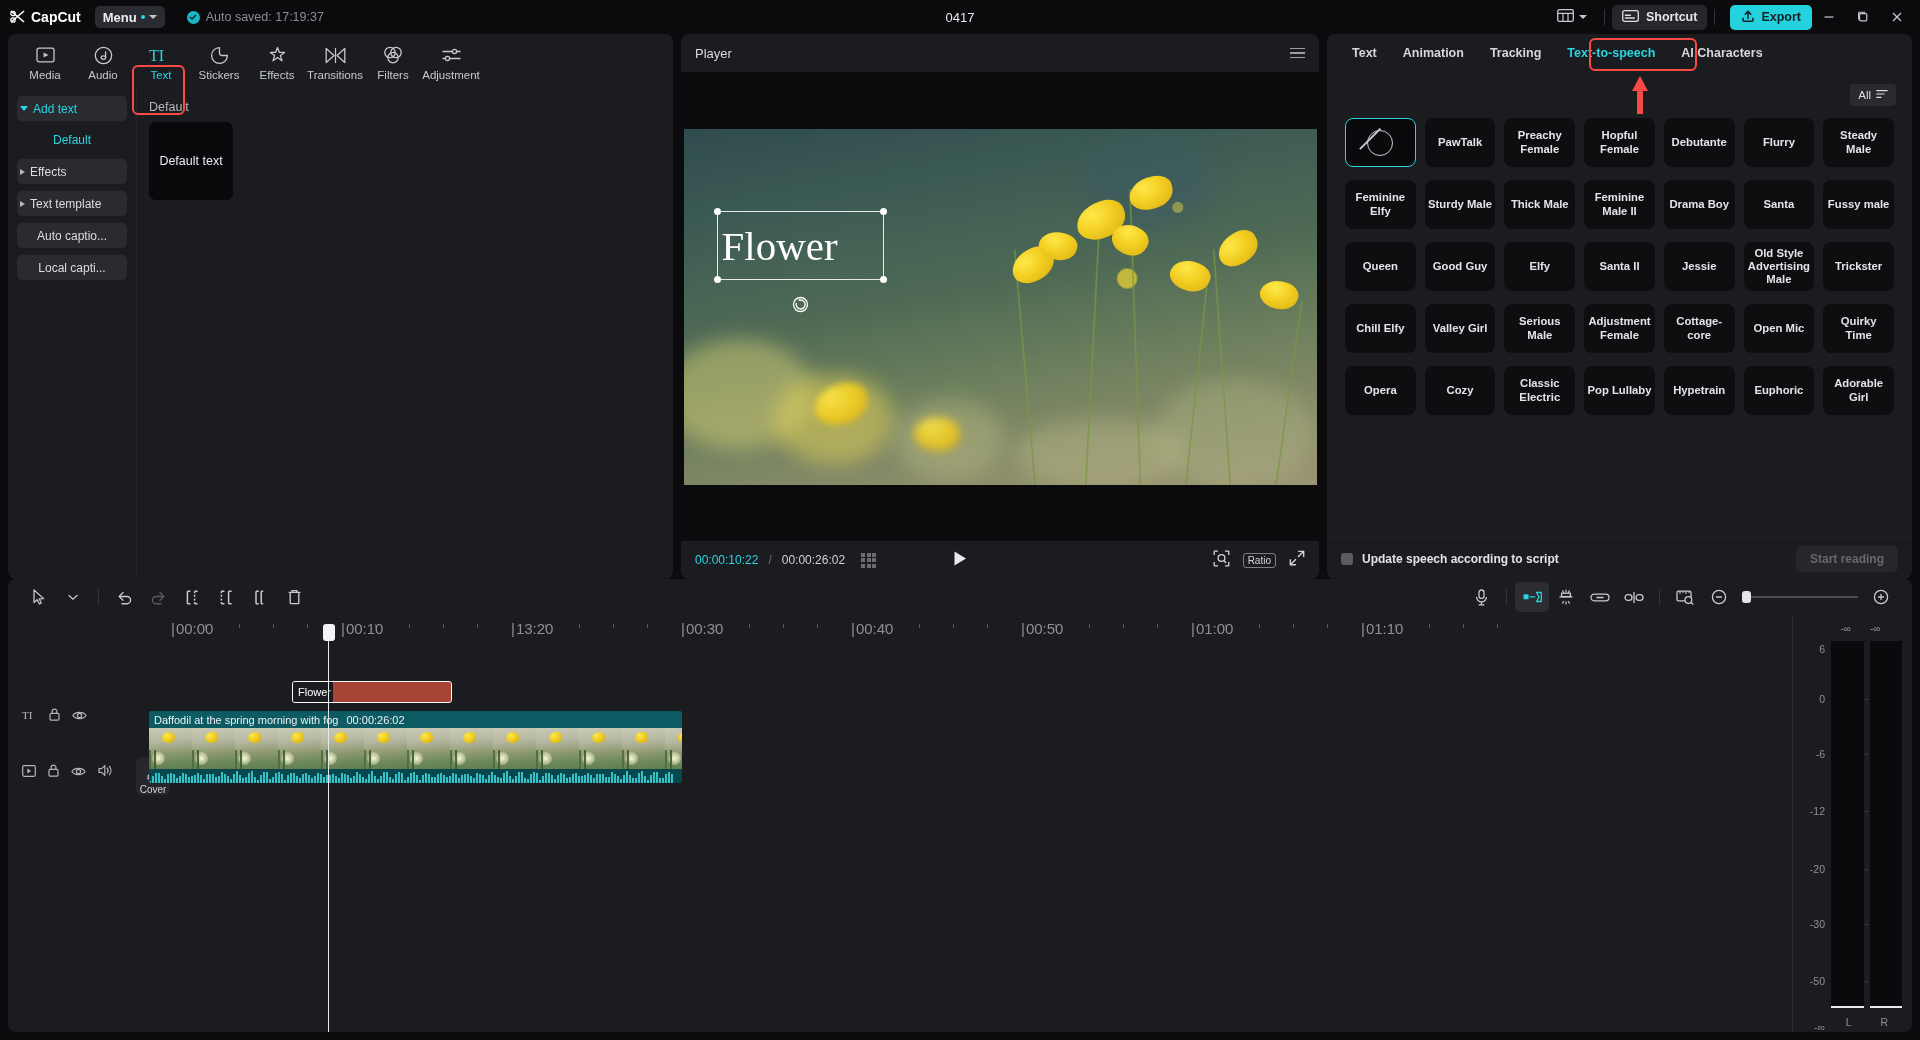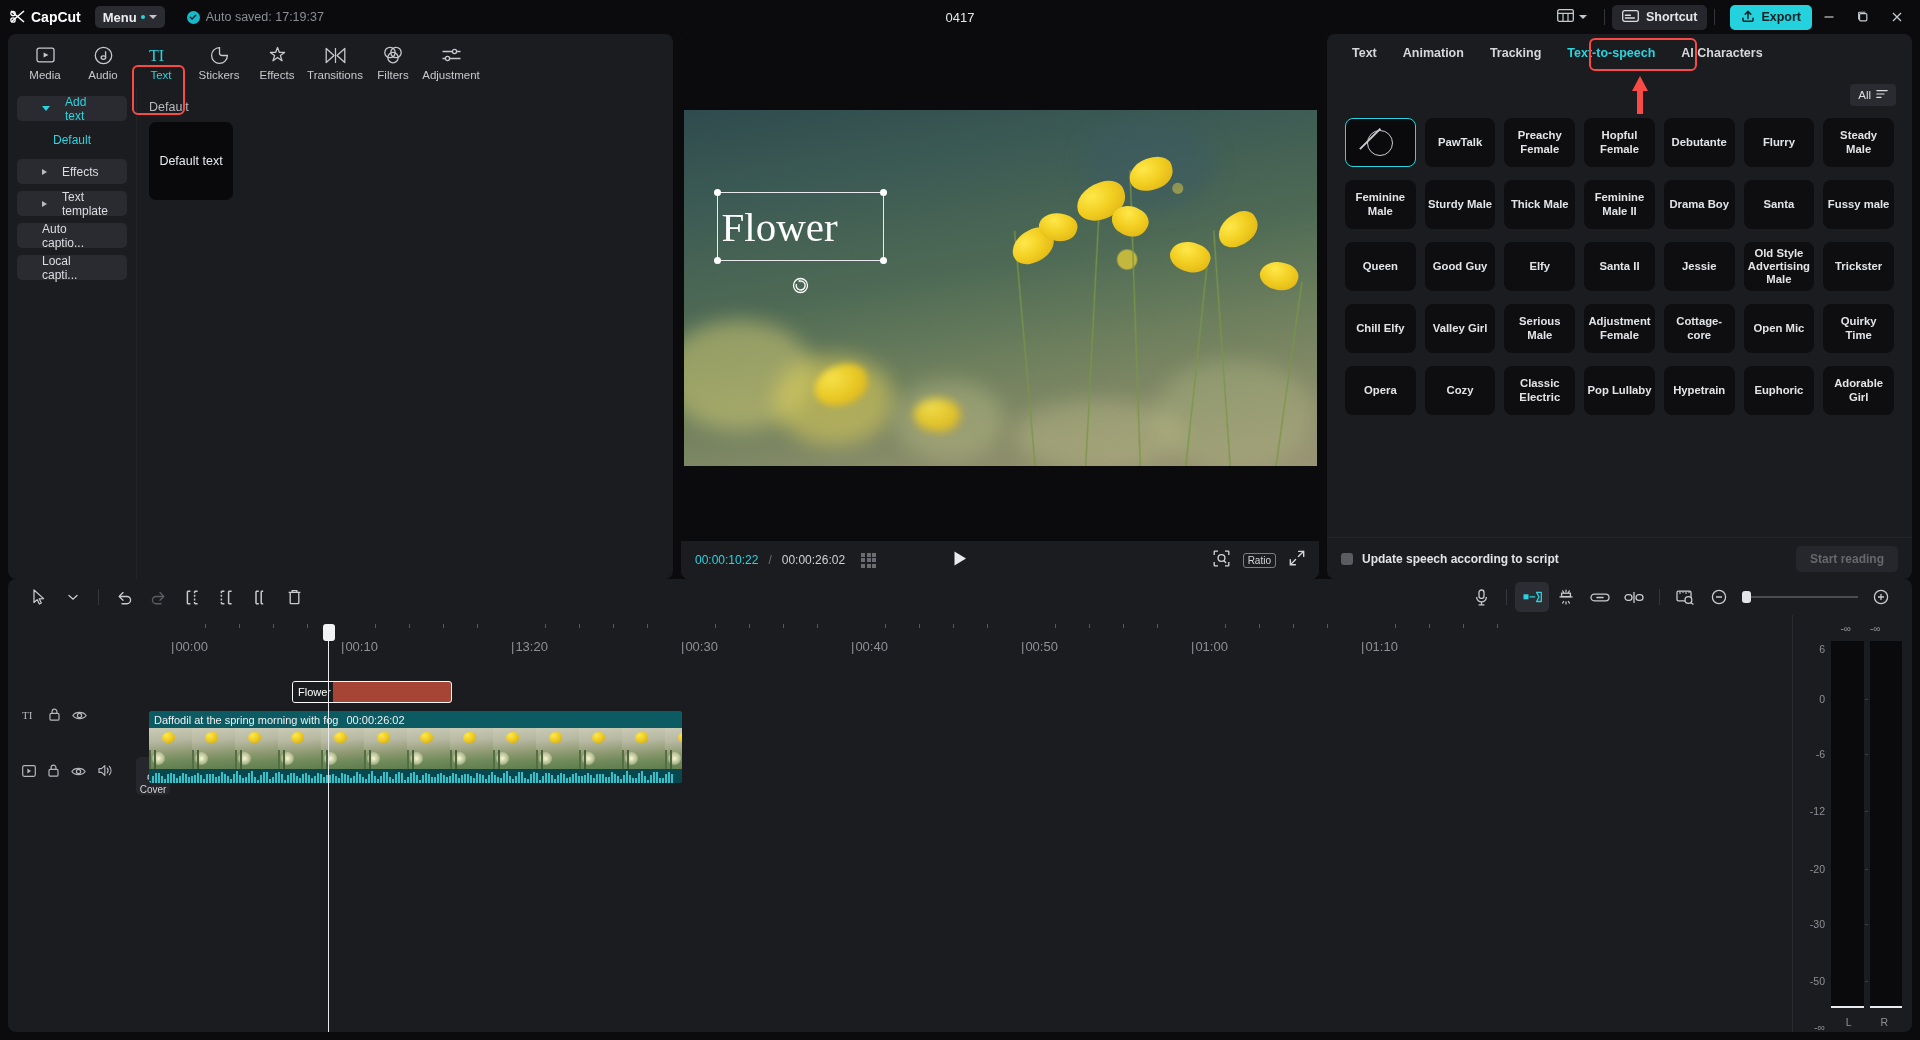--- a/index.html
+++ b/index.html
@@ -60,21 +60,21 @@
     justify-content: center; gap: 4px; font-size: 11.5px; color: #c6c8cd; position: relative;
   }
   .nav-tab.active { color: #2ad4e0; }
   .nav-tab .ico { height: 20px; display: flex; align-items: center; justify-content: center; }
   .hl-box { position: absolute; border: 2.5px solid #fa4a45; border-radius: 6px; pointer-events: none; }
 
   .left-body { display: flex; flex: 1; min-height: 0; }
   .left-list { width: 128px; padding: 8px 9px 0 9px; display: flex; flex-direction: column; gap: 7px; }
   .ll-item {
     background: #2a2b30; border-radius: 5px; height: 25px; display: flex; align-items: center;
-    padding: 0 25px; font-size: 12px; color: #dcdde1; gap: 15px;
+    padding: 0 3px; font-size: 12px; color: #dcdde1; gap: 5px;
   }
   .ll-item.plain { justify-content: center; background: #2a2b30; }
   .ll-sub { height: 24px; display: flex; align-items: center; justify-content: center; font-size: 12px; color: #2ad4e0; }
   .tri { width: 0; height: 0; border-top: 3.5px solid transparent; border-bottom: 3.5px solid transparent; border-left: 5px solid #b9bbc0; }
   .tri.down { border-left: 4px solid transparent; border-right: 4px solid transparent; border-top: 5px solid #2ad4e0; border-bottom: none; }
 
   .left-content { flex: 1; padding: 12px 12px 0 12px; border-left: 1px solid #232429; }
   .lc-head { font-size: 12.5px; color: #b7b9be; margin-bottom: 8px; }
   .text-card {
     width: 84px; height: 78px; background: #09090b; border-radius: 7px;
@@ -152,21 +152,21 @@
   .tb-ico.on { background: #2c2d33; border-radius: 5px; color: #2ad4e0; }
   .tb-div { width: 1px; height: 16px; background: #35363b; margin: 0 8px; }
   .tl-right { margin-left: auto; display: flex; align-items: center; gap: 0; }
   .zoom-slider { width: 116px; height: 2px; background: #4a4c52; position: relative; margin: 0 6px; }
   .zoom-knob { position: absolute; left: 0; top: -5px; width: 9px; height: 12px; border-radius: 3px; background: #e4e5e9; }
 
   .tl-main { flex: 1; display: flex; min-height: 0; position: relative; }
   .tl-left-col { width: 140px; flex: 0 0 140px; position: relative; }
   .tl-scroll { flex: 1; position: relative; overflow: hidden; }
   .ruler { height: 26px; position: relative; border-bottom: 0; }
-  .ruler-label { position: absolute; top: 24px; font-size: 13px; color: #8e9096; }
+  .ruler-label { position: absolute; top: 5px; font-size: 15px; color: #8e9096; }
   .ruler-label:before { content: "|"; margin-right: 1px; color: #8e9096; }
   .tick { position: absolute; top: 9px; width: 1px; height: 4px; background: #55575d; }
   .tracks { position: absolute; left: 0; right: 0; top: 26px; bottom: 0; }
 
   .row-ctrls { position: absolute; display: flex; align-items: center; gap: 12px; padding-left: 14px; color: #b4b6bb; }
   .cover-btn {
     position: absolute; width: 34px; height: 38px; background: #26272c; border-radius: 5px;
     display: flex; flex-direction: column; align-items: center; justify-content: flex-end; gap: 2px;
     font-size: 10px; color: #d2d3d7;
   }
@@ -399,20 +399,28 @@
         <div class="left-content">
           <div class="lc-head">Default</div>
           <div class="text-card">
             <span>Default text</span>
           </div>
         </div>
       </div>
     </div>
 
     <div class="player-panel">
+      <div class="player-head">
+        <span>Player</span>
+        <span class="player-menu-ico">
+            <span></span>
+            <span></span>
+            <span></span>
+          </span>
+      </div>
 
       <div class="stage">
         <div class="video-wrap">
           <div class="video-bg"></div>
           <div class="blur-blob" style="left:-20px; top:210px; width:150px; height:110px; background:rgba(226,214,120,.45);"></div>
           <div class="blur-blob" style="left:90px; top:245px; width:120px; height:90px; background:rgba(232,214,88,.5);"></div>
           <div class="blur-blob" style="left:210px; top:270px; width:110px; height:80px; background:rgba(200,200,140,.35);"></div>
           <div class="blur-blob" style="left:330px; top:290px; width:170px; height:70px; background:rgba(210,205,150,.3);"></div>
           <div class="blur-blob" style="left:470px; top:250px; width:160px; height:110px; background:rgba(190,195,140,.3);"></div>
           <div class="blur-blob" style="left:400px; top:10px; width:130px; height:90px; background:rgba(60,90,100,.5);"></div>
@@ -545,21 +553,21 @@
             <div class="voice-cell">
               <span>Debutante</span>
             </div>
             <div class="voice-cell">
               <span>Flurry</span>
             </div>
             <div class="voice-cell">
               <span>Steady Male</span>
             </div>
             <div class="voice-cell">
-              <span>Feminine Male</span>
+              <span>Feminine Elfy</span>
             </div>
             <div class="voice-cell">
               <span>Sturdy Male</span>
             </div>
             <div class="voice-cell">
               <span>Thick Male</span>
             </div>
             <div class="voice-cell">
               <span>Feminine Male II</span>
             </div>

